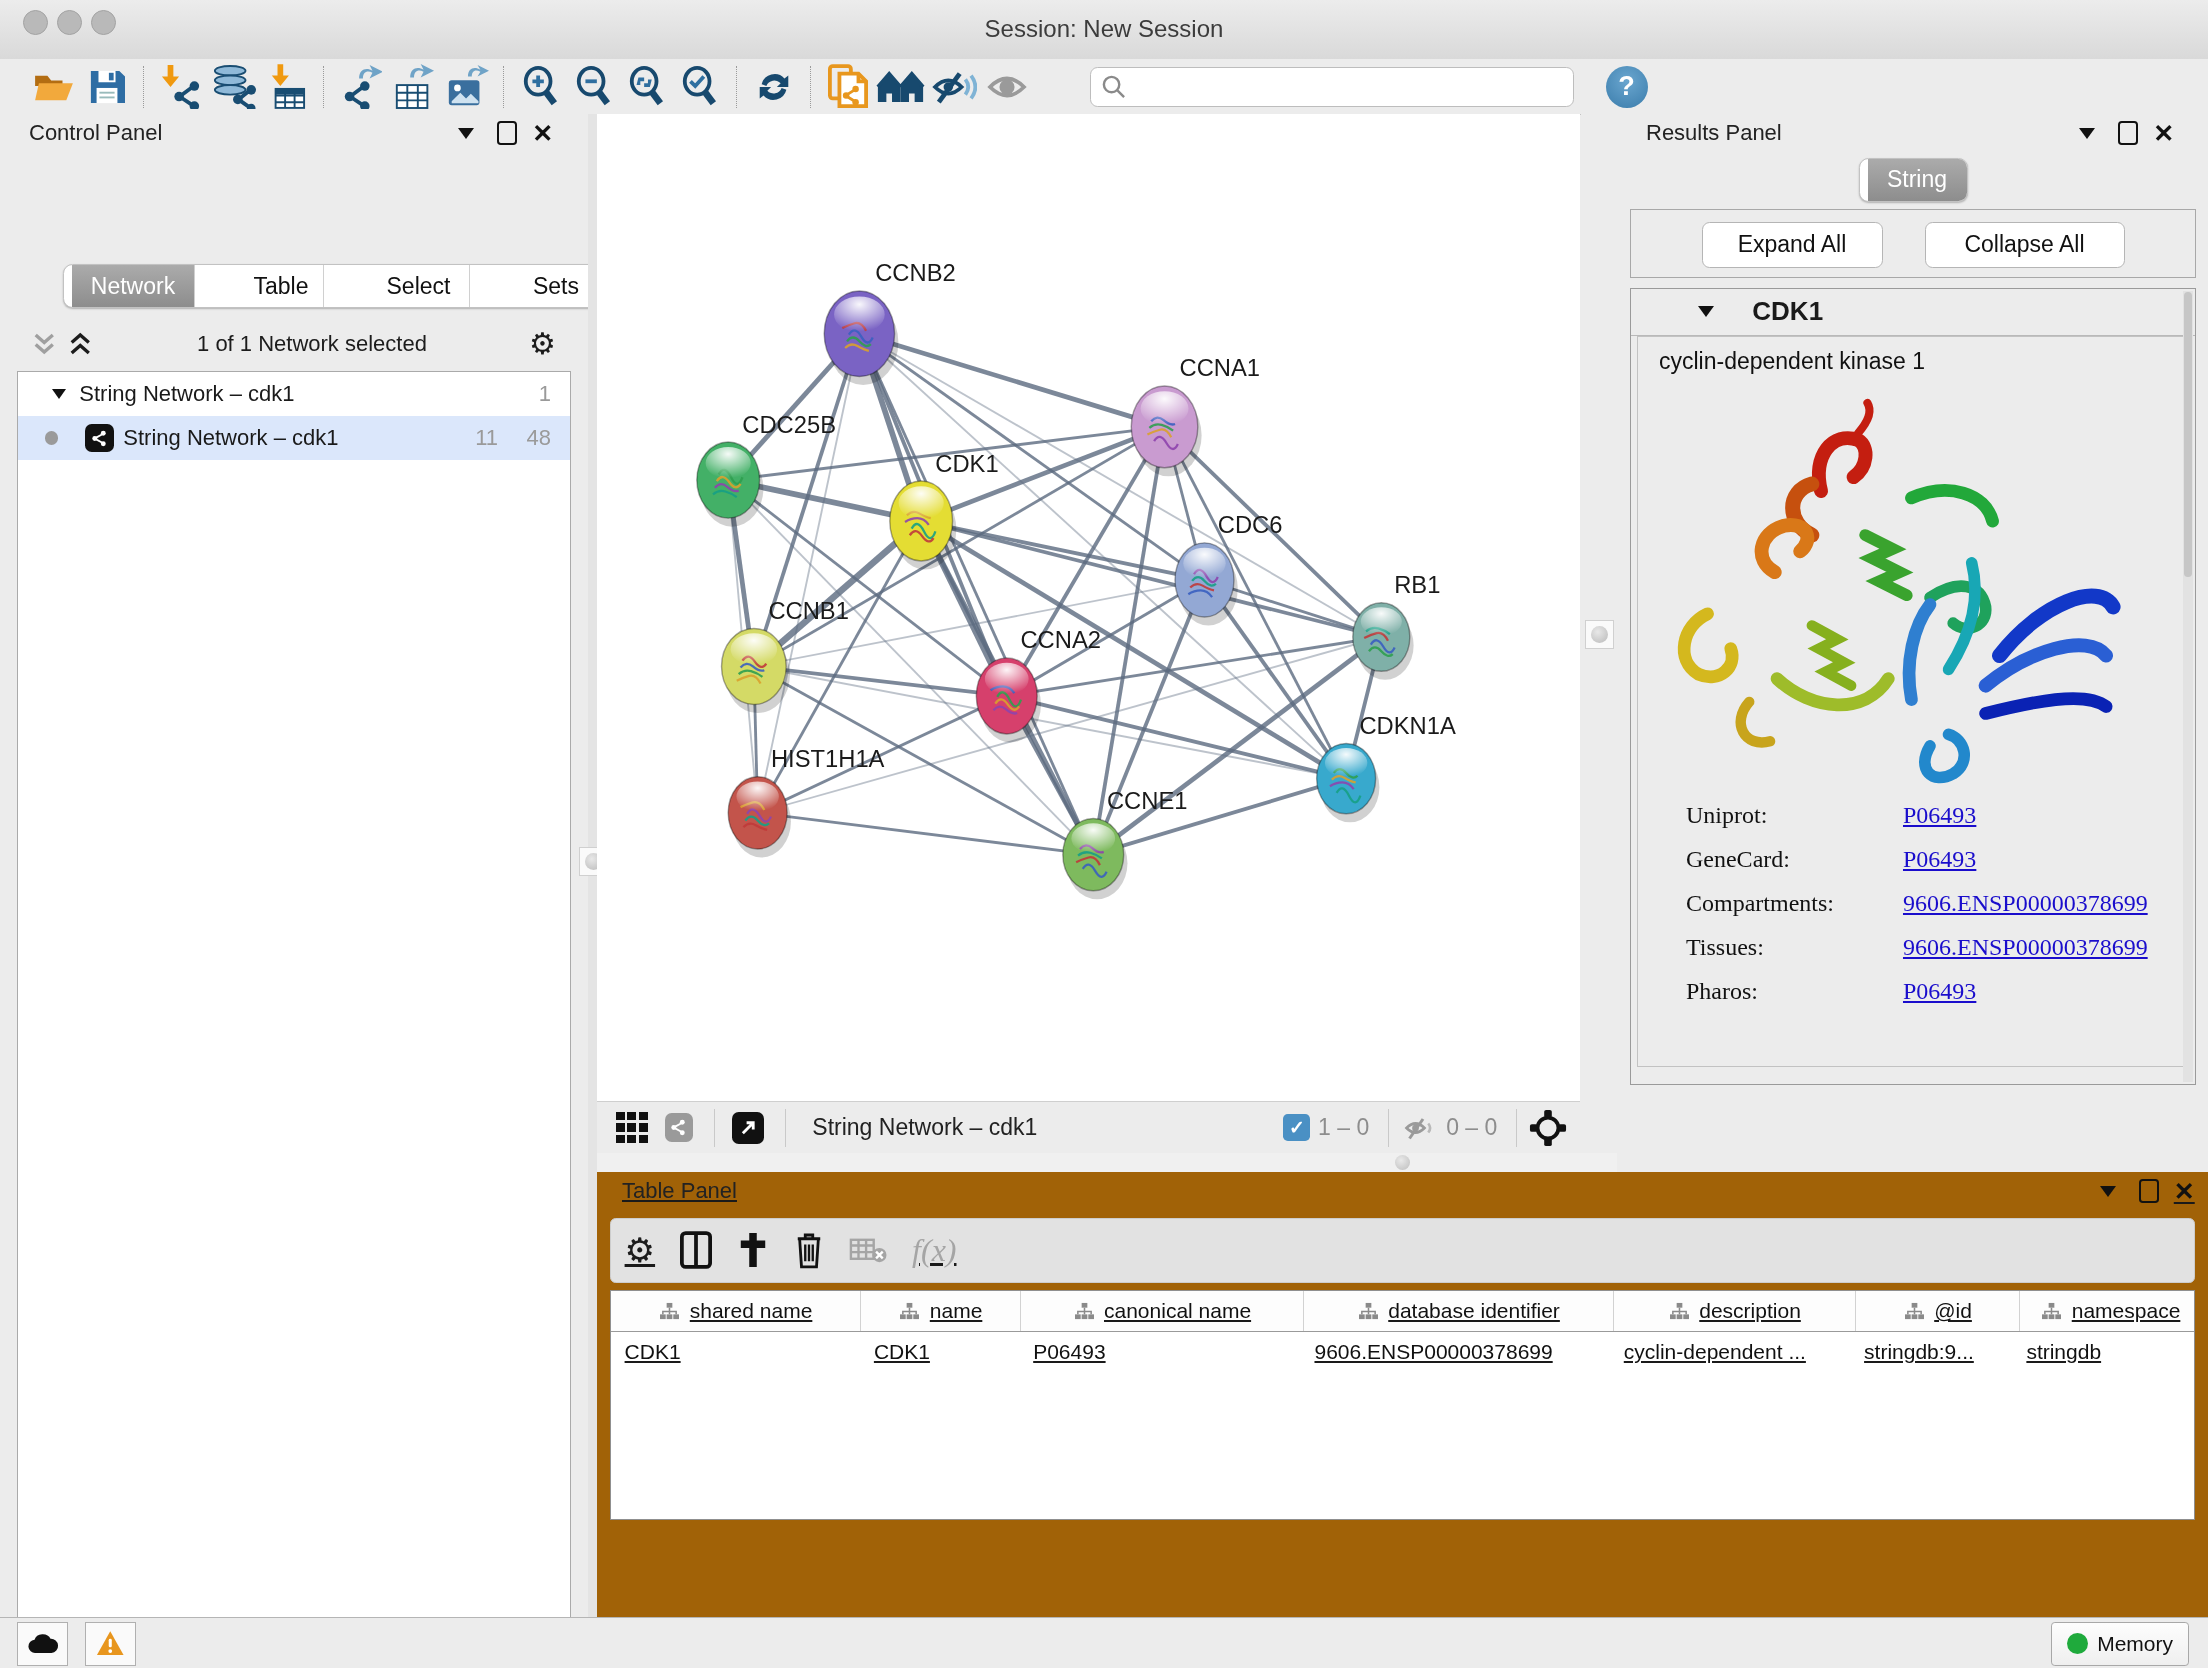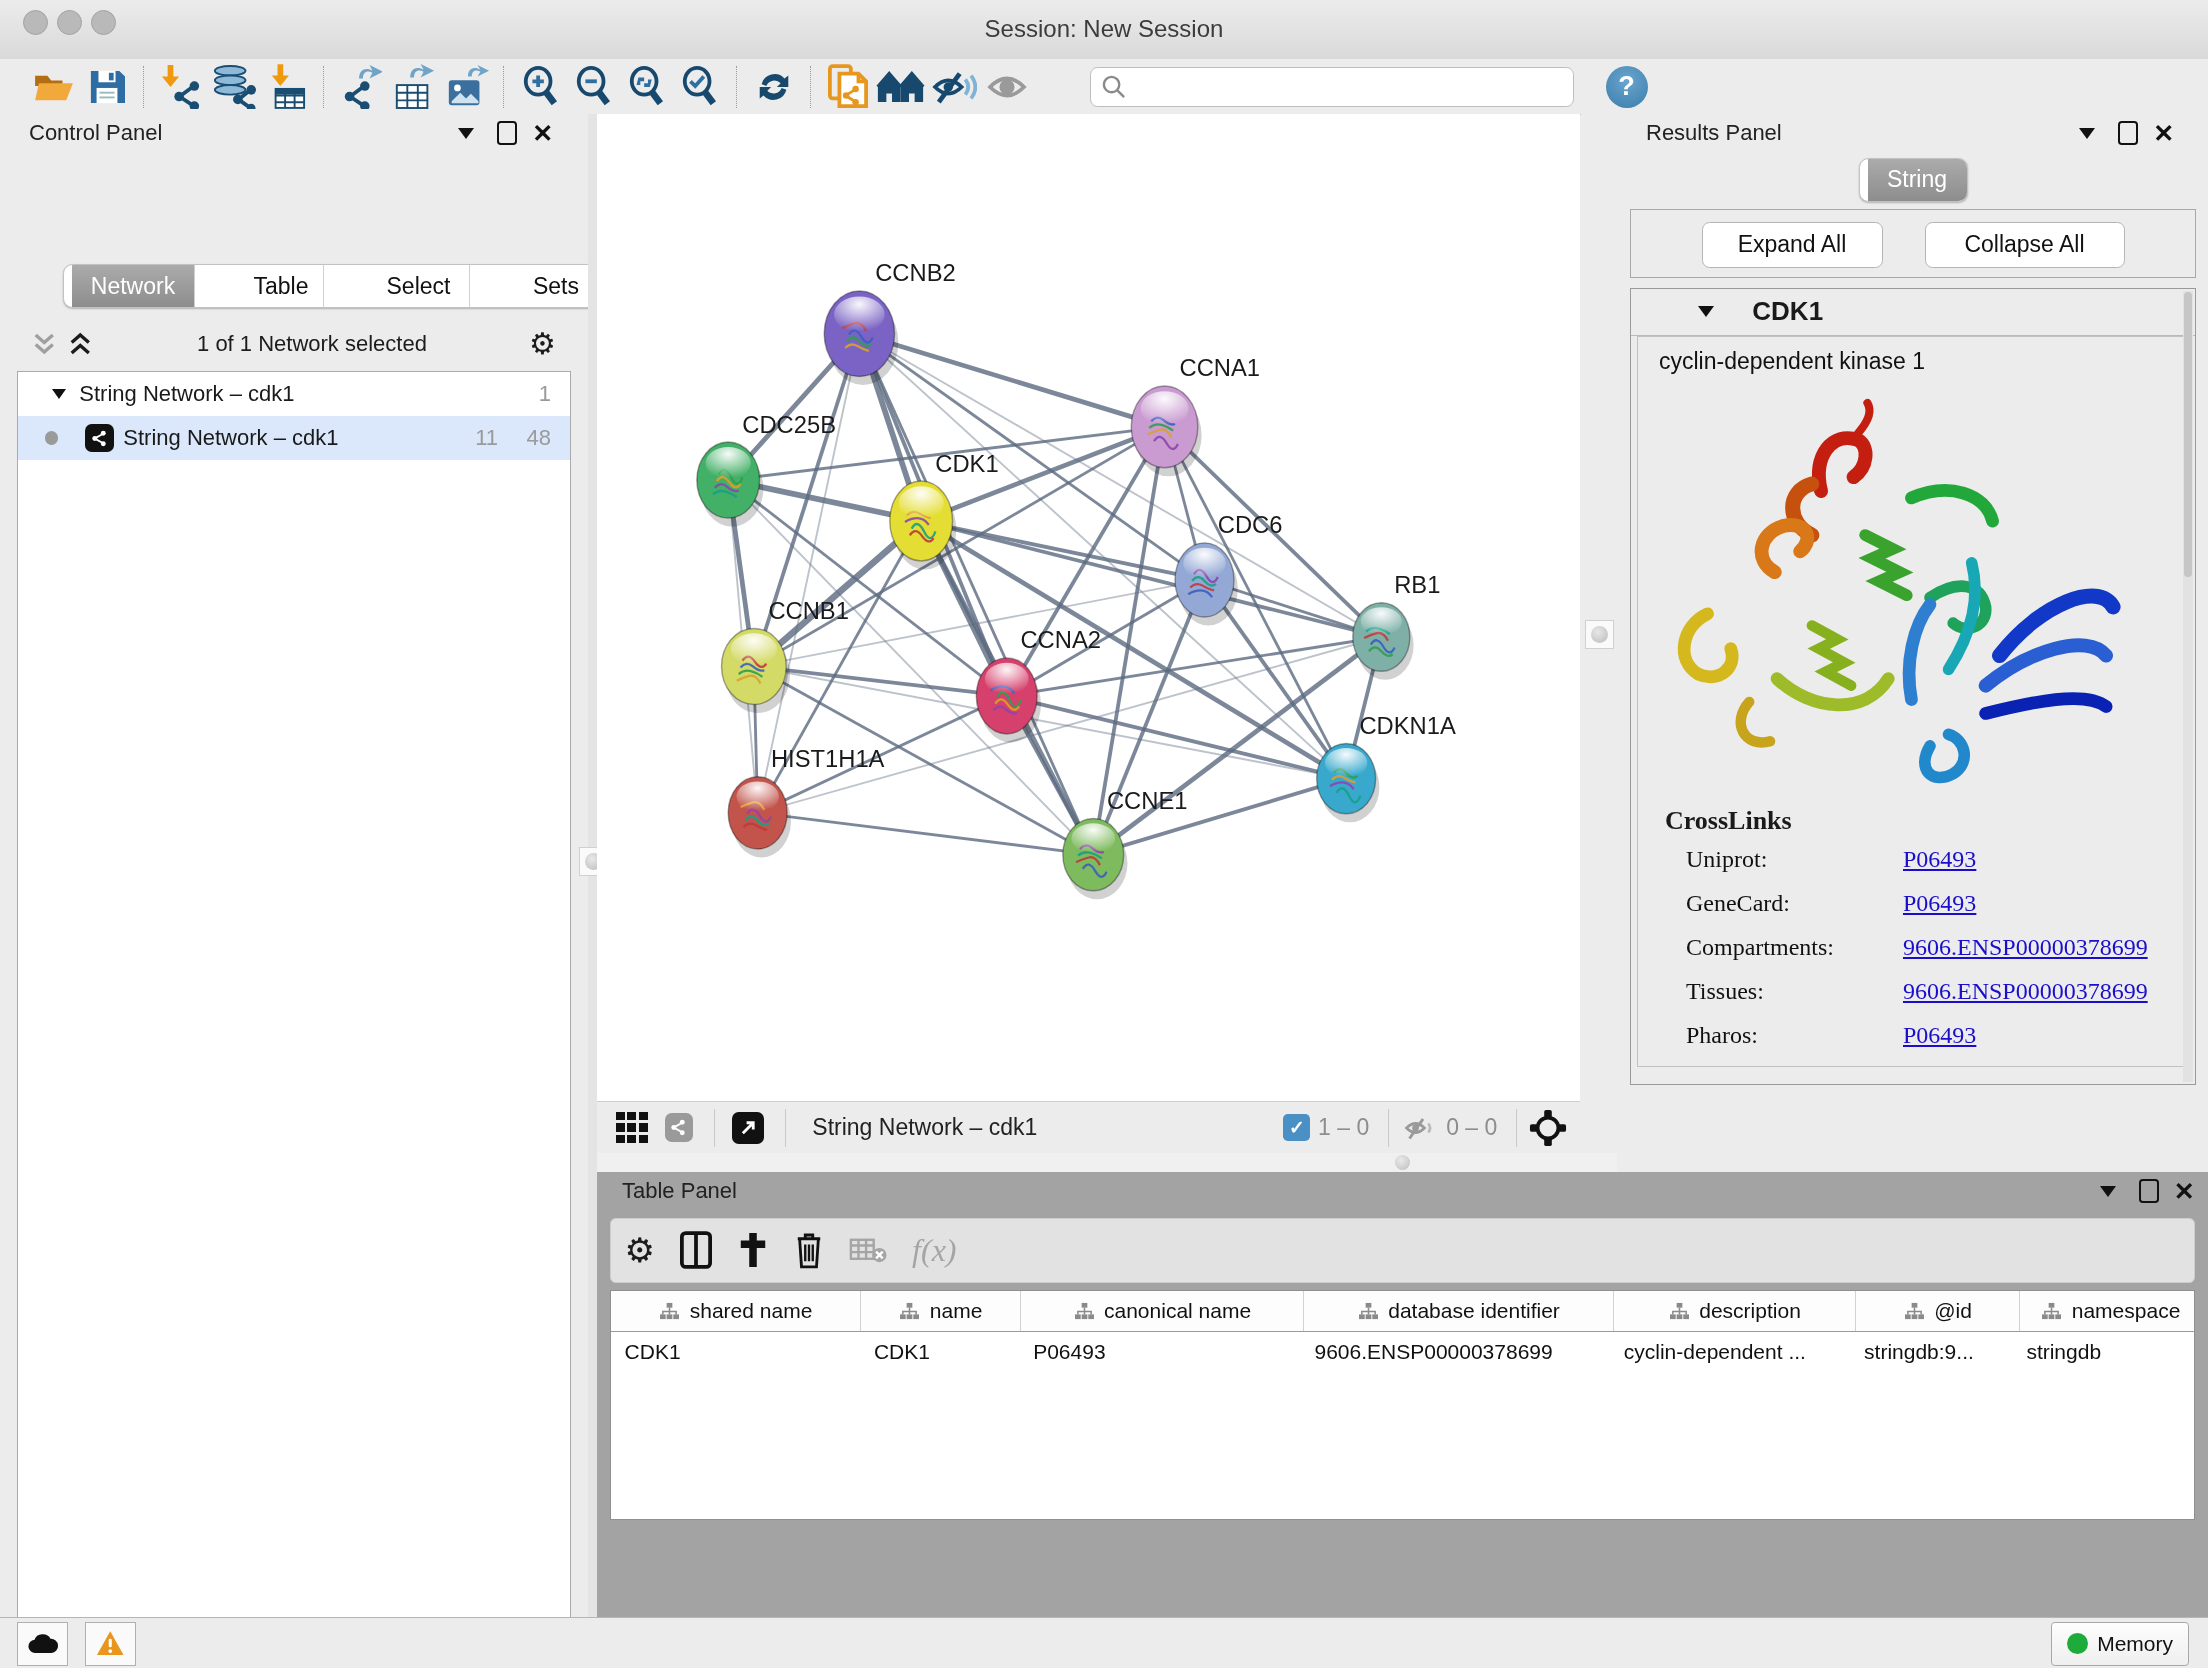--- a/index.html
+++ b/index.html
@@ -79,21 +79,21 @@
   #rp-entry-body{border:1px solid #c2c2c2;margin:0 5.7px;height:729px;background:#ececec;overflow:hidden;}
   #rp-desc{font-size:23px;padding:11.4px 0 9.5px 21px;color:#111;}
   #crosslinks{font-family:"Liberation Serif",serif;padding:5.7px 0 0 27px;}
   #crosslinks h3{font-size:26px;margin:3.8px 0 9.5px;}
   .cl-row{display:flex;font-size:24px;margin:0 0 17px 21px;}
   .cl-label{width:217px;color:#111;}
   .cl-link{color:#1a0dcc;text-decoration:underline;}
   #rp-scroll{position:absolute;right:1.9px;top:1.9px;width:9.5px;height:791px;background:#e2e2e2;}
   #rp-scroll i{display:block;width:7.6px;height:285px;margin:1.9px auto 0;background:#c6c6c6;border-radius:3.8px;}
   
-  #table-panel{left:597px;top:1172px;width:1611px;height:445px;background:#a3a3a3;}
+  #table-panel{left:597px;top:1172px;width:1611px;height:445px;background:#a16207;text-decoration:underline;}
   #tp-toolbox{margin:7.6px 13.3px 0;height:63px;background:#e2e2e2;border:1px solid #cdcdcd;border-radius:5.7px;
     display:flex;align-items:center;padding-left:13.3px;}
   .tp-ic{margin-right:25px;display:flex;align-items:center;justify-content:center;}
   .fx{font-family:"Liberation Serif",serif;font-style:italic;font-size:32px;color:#a5a5a5;}
   #node-table{margin:7.6px 13.3px 0;height:228px;background:#fff;border:1.9px solid #8f8f8f;overflow:hidden;}
   #tbl-head{display:flex;height:40px;border-bottom:1.9px solid #9a9a9a;background:#fdfdfd;}
   .th{display:flex;align-items:center;justify-content:center;font-size:21px;color:#111;
     border-right:1px solid #d2d2d2;overflow:hidden;white-space:nowrap;flex:0 0 auto;}
   .th svg{margin-right:9.5px;flex:0 0 auto;}
   #tbl-row{display:flex;height:40px;}
@@ -613,21 +613,20 @@
           <path d="M252 182 C276 166 296 170 300 190 C302 206 284 214 272 204" stroke="#1fa25c" stroke-width="10"></path>
           <path d="M268 244 C286 216 296 184 288 152" stroke="#18a7b5" stroke-width="10"></path>
           <path d="M252 310 C240 330 254 344 272 334 C288 324 282 304 268 300" stroke="#2288cc" stroke-width="10"></path>
           <path d="M236 270 C230 238 238 206 252 188" stroke="#2f7fd0" stroke-width="11"></path>
           <path d="M300 258 C336 228 388 212 404 232" stroke="#2a5fd4" stroke-width="12"></path>
           <path d="M312 232 C348 186 398 168 410 190" stroke="#1238c8" stroke-width="13"></path>
           <path d="M300 282 C340 272 386 262 404 276" stroke="#0a22b4" stroke-width="11"></path>
         </g>
       </svg>
       <div id="crosslinks">
-        <h3>CrossLinks</h3>
         <div id="crosslinks-rows">
             <div class="cl-row">
               <span class="cl-label">Uniprot:</span>
                <a class="cl-link" href="#">P06493</a>
             </div>
             <div class="cl-row">
               <span class="cl-label">GeneCard:</span>
                <a class="cl-link" href="#">P06493</a>
             </div>
             <div class="cl-row">

